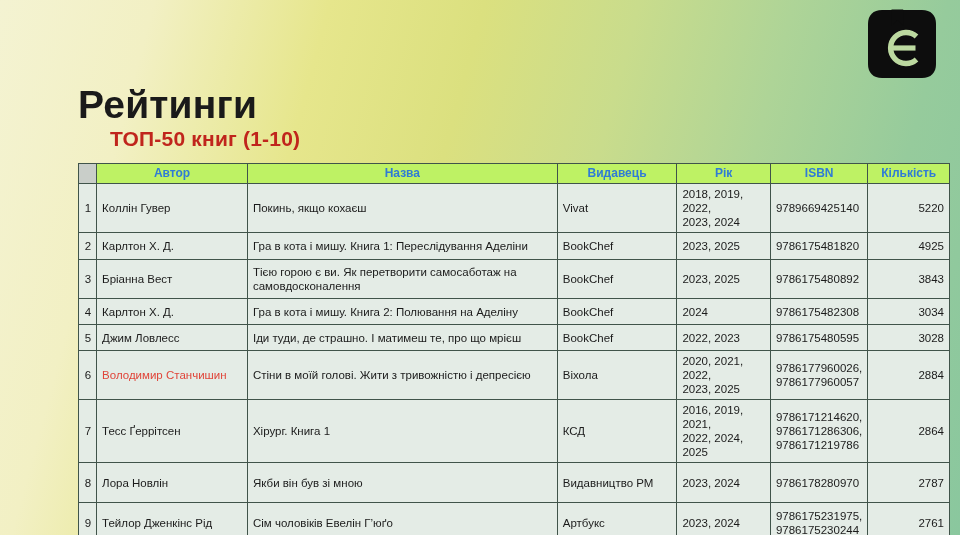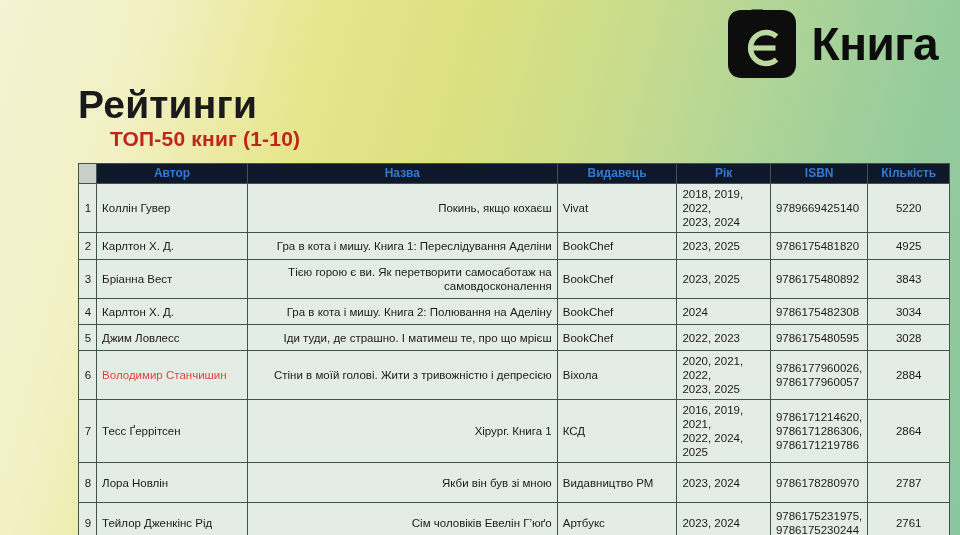--- a/index.html
+++ b/index.html
@@ -84,41 +84,41 @@
     background: #e4ece6;
   }
   table.rank-table th,
   table.rank-table td {
     border: 1px solid #40544a;
     padding: 3px 5px;
     vertical-align: middle;
     line-height: 1.22;
   }
   table.rank-table thead th {
-    background: #0f172a;
+    background: #bef264;
     color: #2f7bd6;
     font-weight: bold;
     text-align: center;
     font-size: 12px;
     height: 20px;
     padding: 2px 4px;
   }
   table.rank-table thead th.col-idx { background: #c9cec9; }
 
   td.col-idx {
     text-align: right;
     width: 18px;
     padding-right: 3px;
   }
   td.col-author  { width: 150px; }
-  td.col-title   { width: 308px; text-align: right; }
+  td.col-title   { width: 308px; }
   td.col-pub     { width: 119px; }
   td.col-year    { width: 93px; }
   td.col-isbn    { width: 103px; }
-  td.col-count   { width: 81px; text-align: center; padding-right: 8px; margin-top: 31px; }
+  td.col-count   { width: 81px; text-align: right; padding-right: 8px; margin-top: 31px; }
 
   th.col-idx     { width: 18px; }
   th.col-author  { width: 150px; }
   th.col-title   { width: 308px; }
   th.col-pub     { width: 119px; }
   th.col-year    { width: 93px; }
   th.col-isbn    { width: 97px; }
   th.col-count   { width: 81px; }
 
   .row-h-1 { height: 32px; }
@@ -144,21 +144,20 @@
       <path d="M16 2 H56 C64.8 2 70 7.2 70 16 V56 C70 64.8 64.8 70 56 70 H16 C7.2 70 2 64.8 2 56 V16 C2 7.2 7.2 2 16 2 Z" fill="#0d0d0d"></path>
       <path d="M26 2 L26 16 L31.5 11 L37 16 L37 2 Z" fill="#0d0d0d"></path>
       <path d="M26 2 L26 15 L31.5 10.5 L37 15 L37 2 Z" fill="#bcd9a0" opacity="0"></path>
       <g transform="translate(36,40)">
         <path d="M14.5 -11.5 A 15.5 15.5 0 1 0 14.5 11.5" fill="none" stroke="#bcd9a0" stroke-width="5.4" stroke-linecap="butt"></path>
         <line x1="-9.5" y1="0" x2="13.5" y2="0" stroke="#bcd9a0" stroke-width="5.2"></line>
       </g>
       <path d="M25.5 1.5 L25.5 17.5 L31.4 12.2 L37.2 17.5 L37.2 1.5 Z" fill="#0d0d0d"></path>
     </svg>
   </div>
-  <div class="logo-word">Книга</div>
 </div>
 
 <div class="title-main">Рейтинги</div>
 <div class="title-sub">ТОП-50 книг (1-10)</div>
 
 <div class="table-wrap">
   <table class="rank-table">
     <thead>
       <tr>
         <th class="col-idx"></th>

